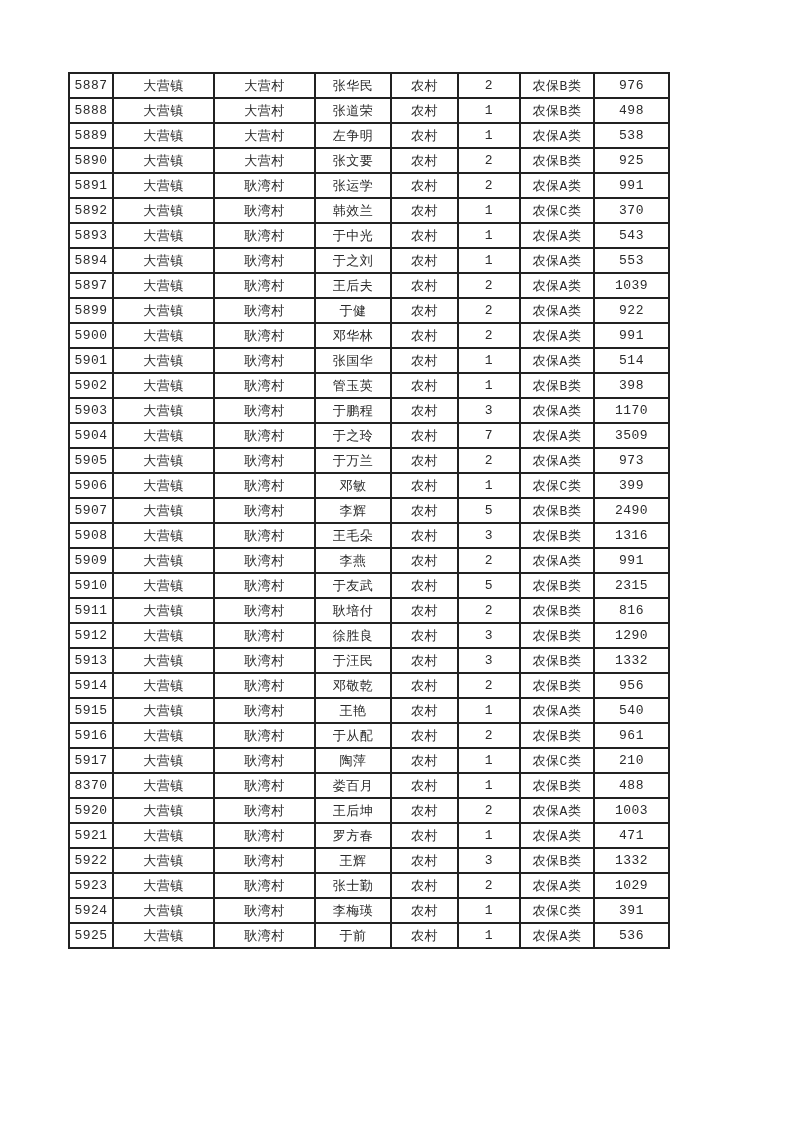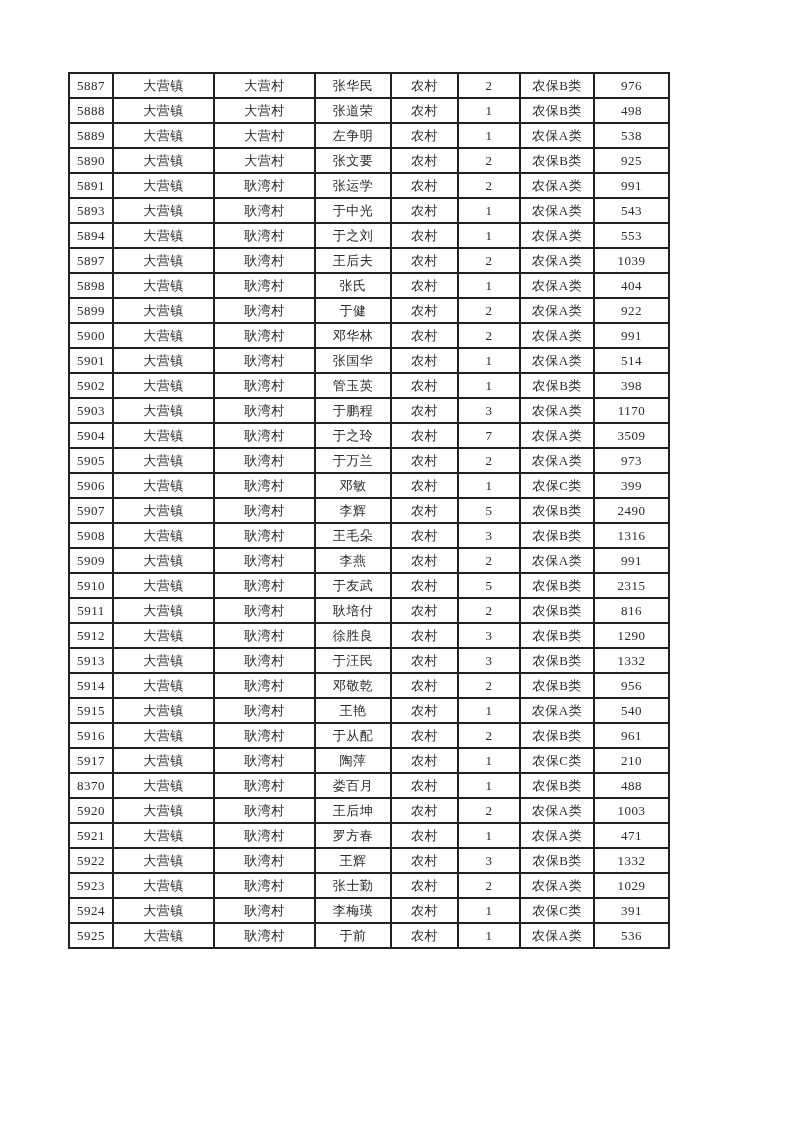--- a/index.html
+++ b/index.html
@@ -6,21 +6,21 @@
     margin: 0;
     padding: 0;
     background: #ffffff;
   }
   .page {
     position: relative;
     width: 793px;
     height: 1122px;
     background: #ffffff;
     overflow: hidden;
-    font-family: Liberation Serif, serif;
+    font-family: Liberation Mono, monospace;
   }
   .sheet-table {
     position: absolute;
     left: 68px;
     top: 72px;
     width: 600px;
     border-collapse: collapse;
     table-layout: fixed;
   }
   .sheet-table td {
@@ -99,20 +99,30 @@
           <td>5891</td>
           <td>大营镇</td>
           <td>耿湾村</td>
           <td>张运学</td>
           <td>农村</td>
           <td>2</td>
           <td>农保A类</td>
           <td>991</td>
         </tr>
         <tr>
+          <td>5892</td>
+          <td>大营镇</td>
+          <td>耿湾村</td>
+          <td>韩效兰</td>
+          <td>农村</td>
+          <td>1</td>
+          <td>农保C类</td>
+          <td>370</td>
+        </tr>
+        <tr>
           <td>5893</td>
           <td>大营镇</td>
           <td>耿湾村</td>
           <td>于中光</td>
           <td>农村</td>
           <td>1</td>
           <td>农保A类</td>
           <td>543</td>
         </tr>
         <tr>
@@ -127,30 +137,20 @@
         </tr>
         <tr>
           <td>5897</td>
           <td>大营镇</td>
           <td>耿湾村</td>
           <td>王后夫</td>
           <td>农村</td>
           <td>2</td>
           <td>农保A类</td>
           <td>1039</td>
-        </tr>
-        <tr>
-          <td>5898</td>
-          <td>大营镇</td>
-          <td>耿湾村</td>
-          <td>张氏</td>
-          <td>农村</td>
-          <td>1</td>
-          <td>农保A类</td>
-          <td>404</td>
         </tr>
         <tr>
           <td>5899</td>
           <td>大营镇</td>
           <td>耿湾村</td>
           <td>于健</td>
           <td>农村</td>
           <td>2</td>
           <td>农保A类</td>
           <td>922</td>

